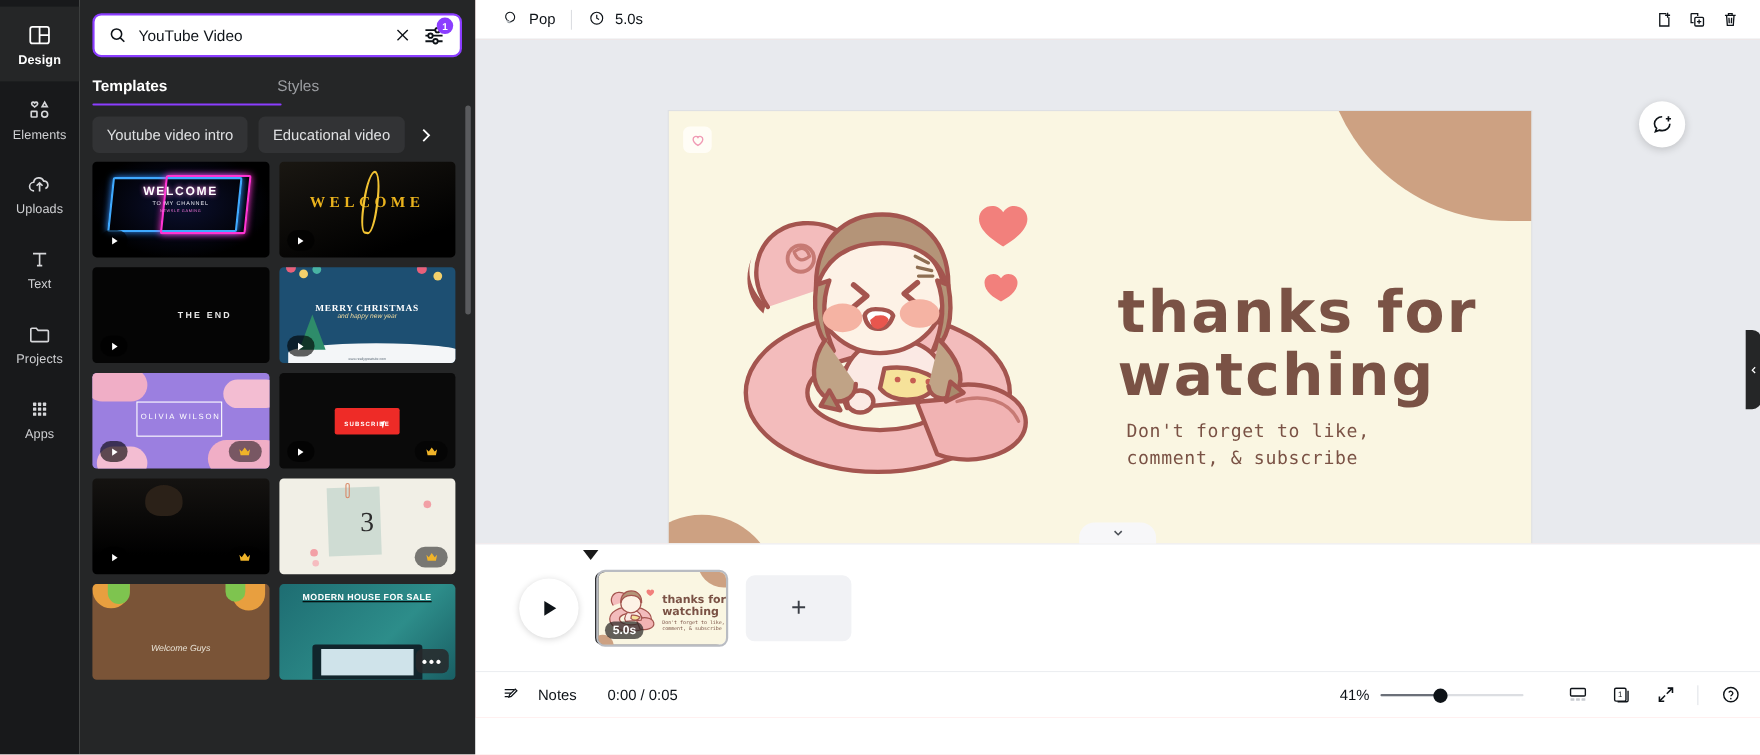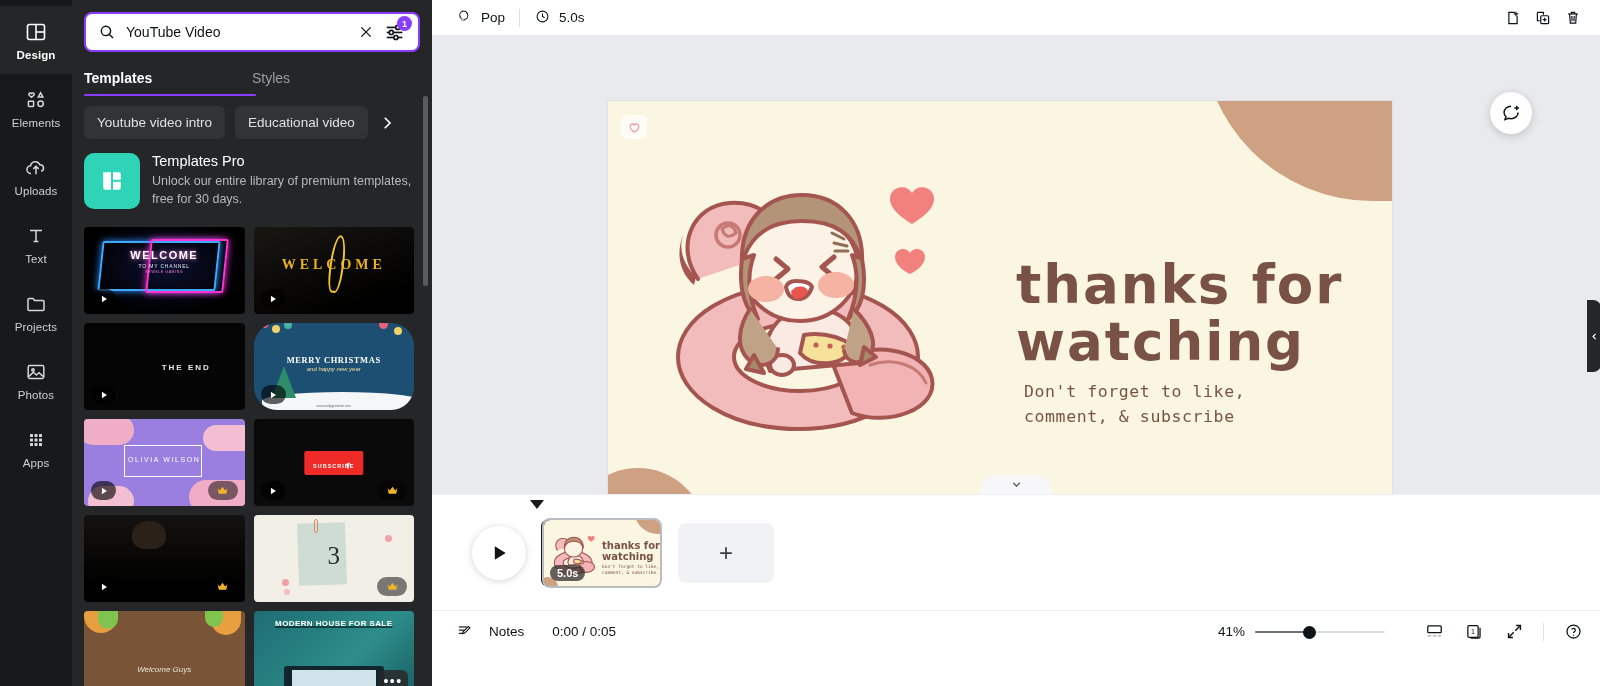--- a/index.html
+++ b/index.html
@@ -108,21 +108,21 @@
     position: absolute; right: -1px; top: 300px; width: 14px; height: 72px;
     background: #252627; border-radius: 0 8px 8px 0; z-index: 7;
     display: flex; align-items: center; justify-content: center;
     color: #fff; font-size: 10px; cursor: pointer;
   }
 
   
   .t-neon { background: radial-gradient(ellipse at 50% 45%, #0b1030 0%, #000 72%); }
   .t-gold { background: linear-gradient(160deg, #1a1712 0%, #000 80%); }
   .t-black { background: #050505; }
-  .t-xmas { background: #1d4f72; border-radius: 23px; }
+  .t-xmas { background: #1d4f72; }
   .t-purple { background: #9b7fe0; }
   .t-sub { background: #0a0a0a; }
   .t-basket { background: linear-gradient(180deg,#151311 0%, #000 80%); }
   .t-paper { background: #f1efe6; }
   .t-brown { background: #7a5437; }
   .t-house { background: linear-gradient(135deg,#1e6d72 0%, #2d8d8a 60%, #195e63 100%); }
   .thumb-text {
     position: absolute; left: 0; right: 0; top: 50%; transform: translateY(-50%);
     text-align: center; pointer-events: none;
   }
@@ -291,30 +291,20 @@
 
     <div class="rail-item">
       <span class="rail-ico">
         <svg viewBox="0 0 24 24" fill="none" stroke="currentColor" stroke-width="1.5">
             <path d="M4 17.5V7.4c0-.6.4-1 1-1h4l1.7 2H19c.6 0 1 .4 1 1v8.1c0 .6-.4 1-1 1H5c-.6 0-1-.4-1-1z"></path>
           </svg>
       </span>
       <span class="rail-label">Projects</span>
     </div>
 
-    <div class="rail-item">
-      <span class="rail-ico">
-        <svg viewBox="0 0 24 24" fill="none" stroke="currentColor" stroke-width="1.5">
-            <rect x="4.2" y="5.6" width="15.6" height="12.8" rx="1.6"></rect>
-            <circle cx="9" cy="10" r="1.2"></circle>
-            <path d="M5 16.4l4.3-4.1 3.1 2.8 2.6-2.3 4 3.6"></path>
-          </svg>
-      </span>
-      <span class="rail-label">Photos</span>
-    </div>
 
     <div class="rail-item">
       <span class="rail-ico">
         <svg viewBox="0 0 24 24" fill="currentColor">
             <rect x="6" y="6" width="3" height="3" rx=".5"></rect>
             <rect x="10.5" y="6" width="3" height="3" rx=".5"></rect>
             <rect x="15" y="6" width="3" height="3" rx=".5"></rect>
             <rect x="6" y="10.5" width="3" height="3" rx=".5"></rect>
             <rect x="10.5" y="10.5" width="3" height="3" rx=".5"></rect>
             <rect x="15" y="10.5" width="3" height="3" rx=".5"></rect>
@@ -366,33 +356,20 @@
     <div class="chips">
       <div class="chip">Youtube video intro</div>
       <div class="chip">Educational video</div>
       <div class="chip-next">
         <svg viewBox="0 0 24 24" width="18" height="18" fill="none" stroke="#fff" stroke-width="2.2">
             <polyline points="9,5 16,12 9,19"></polyline>
           </svg>
       </div>
     </div>
 
-    <div class="pro-row">
-      <div class="pro-icon">
-        <svg viewBox="0 0 24 24" width="30" height="30" fill="#fff">
-            <path d="M5 5h6.2v14H6.4A1.4 1.4 0 0 1 5 17.6z"></path>
-            <path d="M12.8 5h4.8A1.4 1.4 0 0 1 19 6.4V11h-6.2z"></path>
-            <path d="M12.8 12.6H19v5A1.4 1.4 0 0 1 17.6 19h-4.8z"></path>
-          </svg>
-      </div>
-      <div>
-        <div class="pro-title">Templates Pro</div>
-        <div class="pro-sub">Unlock our entire library of premium templates, free for 30 days.</div>
-      </div>
-    </div>
 
     <div class="grid">
 
       <div class="card t-neon">
         <div style="position:absolute;left:16px;top:14px;width:118px;height:50px;border:2px solid #3fa9ff;border-radius:2px;transform:skewX(-6deg);box-shadow:0 0 7px #2f8fff;"></div>
         <div style="position:absolute;left:64px;top:12px;width:78px;height:54px;border:2px solid #ff34d2;border-radius:2px;transform:skewX(-6deg);box-shadow:0 0 7px #ff34d2;"></div>
         <div class="thumb-text" style="top:34px;">
           <div style="color:#fff;font-size:11px;font-weight:700;letter-spacing:1.5px;text-shadow:0 0 5px #ff7be3;">WELCOME</div>
           <div style="color:#e8e8f0;font-size:5px;letter-spacing:.8px;margin-top:2px;">TO MY CHANNEL</div>
           <div style="color:#ff7be3;font-size:3.5px;letter-spacing:.6px;margin-top:1px;">NEWSLE GAMING</div>

